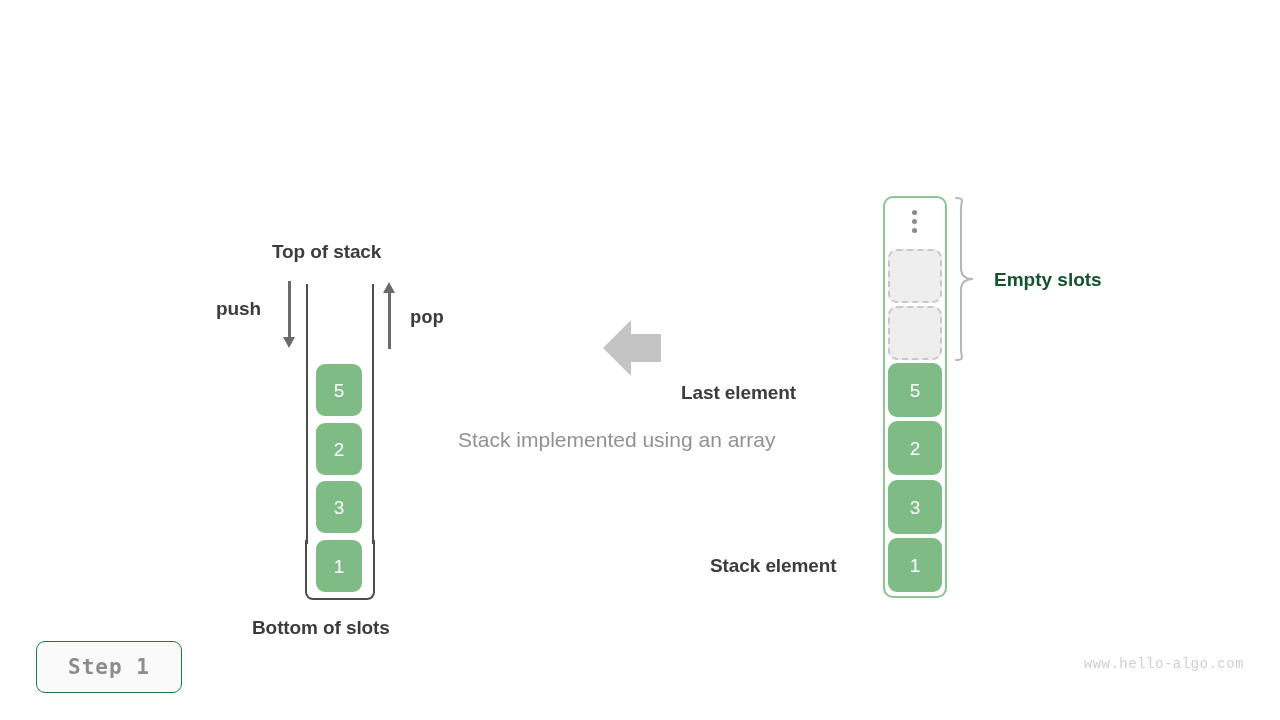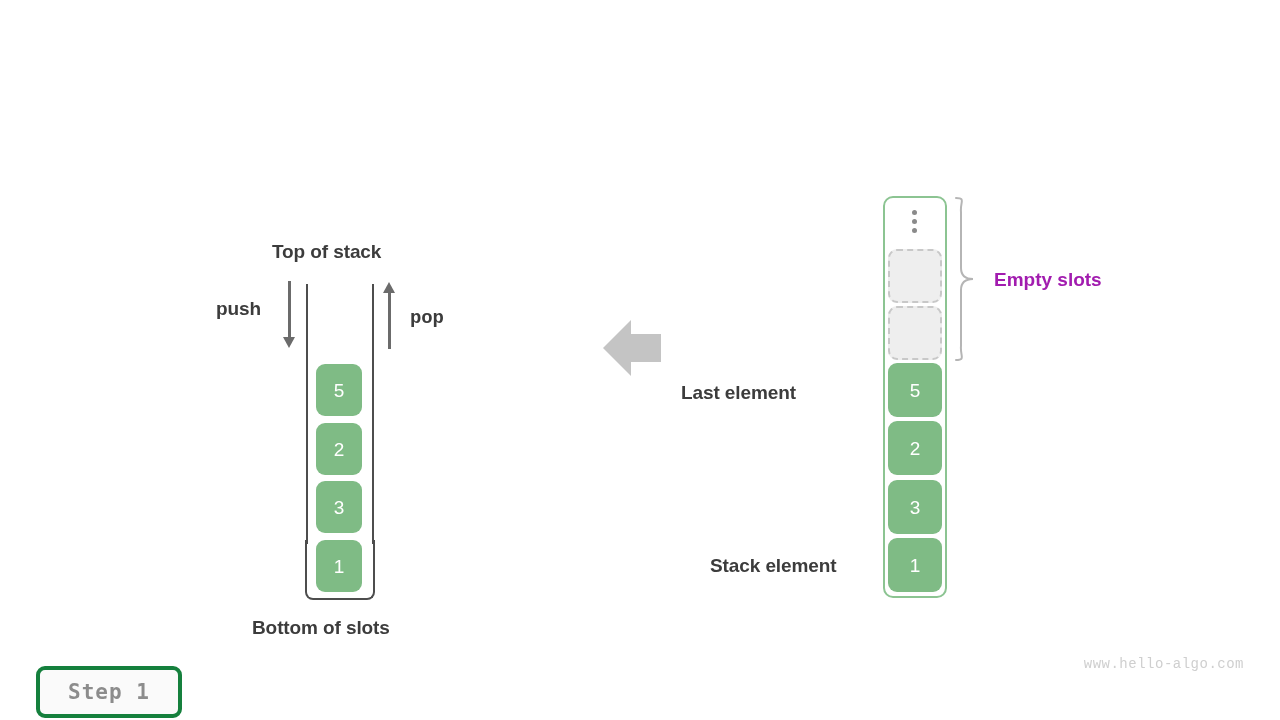--- a/index.html
+++ b/index.html
@@ -23,21 +23,21 @@
     font-weight: bold;
     font-size: 19px;
     color: #3c3c3c;
     white-space: nowrap;
     letter-spacing: -0.1px;
   }
   .lbl-gray-bold {
     position: absolute;
     font-weight: bold;
     font-size: 19px;
-    color: #a21caf;
+    color: #14532d;
     white-space: nowrap;
   }
   .lbl-gray {
     position: absolute;
     font-weight: normal;
     font-size: 21px;
     color: #919191;
     white-space: nowrap;
   }
 
@@ -147,32 +147,31 @@
   
   #brace { position: absolute; left: 952px; top: 196px; }
 
   
   #step-badge {
     position: absolute;
     left: 36px;
     top: 641px;
     width: 146px;
     height: 52px;
-    border: 4px solid #15803d;
+    border: 1px solid #15803d;
     border-radius: 9px;
     background: #fafafa;
     display: flex;
     align-items: center;
     justify-content: center;
     font-family: "DejaVu Sans Mono", monospace;
     font-weight: bold;
     font-size: 21px;
     color: #8c8c8c;
     letter-spacing: 1px;
-    margin-top: 25px;
   }
 
   
   #watermark {
     position: absolute;
     right: 36px;
     top: 656px;
     font-family: Liberation Mono, monospace;
     font-size: 14px;
     color: #cfcfcf;
@@ -205,20 +204,21 @@
     <div class="cell" style="left:316px; top:481px;">3</div>
     <div class="cell" style="left:316px; top:540px;">1</div>
 
     <div class="lbl-dark" style="left:252px; top:617px;">Bottom of slots</div>
   </div>
 
   <svg id="center-arrow" width="58" height="56" viewBox="0 0 58 56">
     <polygon points="0,28 28,0 28,14 58,14 58,42 28,42 28,56" fill="#c4c4c4"></polygon>
   </svg>
 
+  <div class="lbl-gray" style="left:458px; top:428px;">Stack implemented using an array</div>
 
   <div>
 
     <div id="array-container"></div>
 
     <div id="ellipsis-vert">
       <i></i>
         <i></i>
         <i></i>
     </div>

